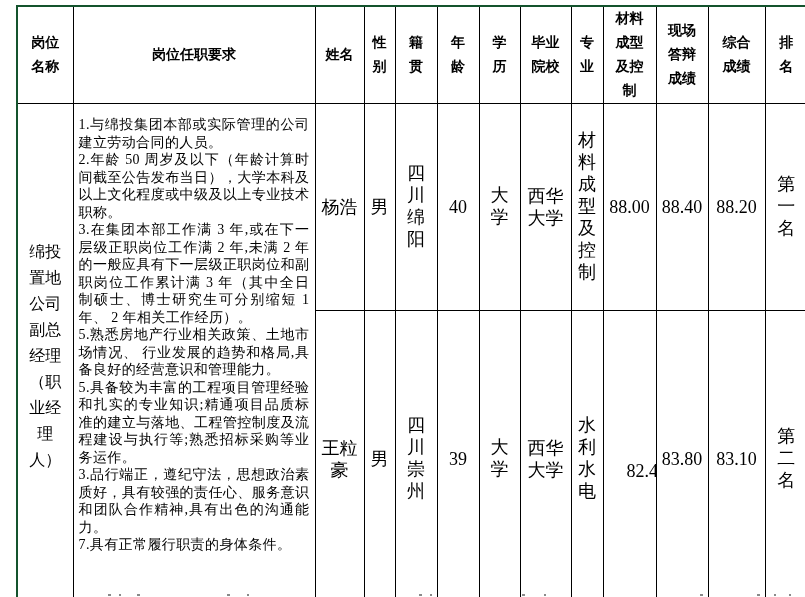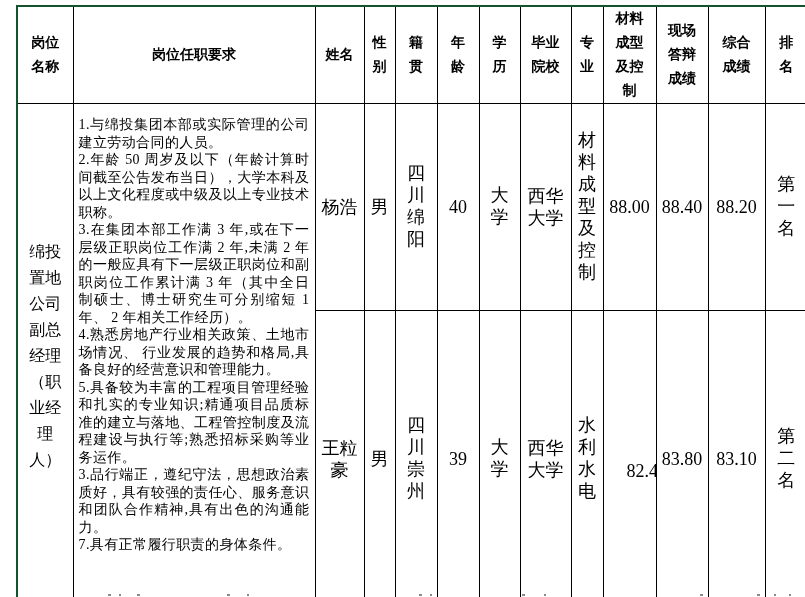--- a/index.html
+++ b/index.html
@@ -97,21 +97,21 @@
   </tr>
 
   <tr class="candidate-row-1">
     <td class="pos-cell" rowspan="2">
           <span class="w2">绵投置地公司副总经理（职业经理人）</span>
         </td>
     <td class="req-cell" rowspan="2">
       <div class="req-item">1.与绵投集团本部或实际管理的公司建立劳动合同的人员。</div>
       <div class="req-item">2.年龄 50 周岁及以下（年龄计算时间截至公告发布当日），大学本科及以上文化程度或中级及以上专业技术职称。</div>
       <div class="req-item">3.在集团本部工作满 3 年,或在下一层级正职岗位工作满 2 年,未满 2 年的一般应具有下一层级正职岗位和副职岗位工作累计满 3 年（其中全日制硕士、博士研究生可分别缩短 1 年、 2 年相关工作经历）。</div>
-      <div class="req-item">4.熟悉房地产行业相关政策、土地市场情况、 行业发展的趋势和格局,具备良好的经营意识和管理能力。</div>
+      <div class="req-item">5.熟悉房地产行业相关政策、土地市场情况、 行业发展的趋势和格局,具备良好的经营意识和管理能力。</div>
       <div class="req-item">5.具备较为丰富的工程项目管理经验和扎实的专业知识;精通项目品质标准的建立与落地、工程管控制度及流程建设与执行等;熟悉招标采购等业务运作。</div>
       <div class="req-item">3.品行端正，遵纪守法，思想政治素质好，具有较强的责任心、服务意识和团队合作精神,具有出色的沟通能力。</div>
       <div class="req-item">7.具有正常履行职责的身体条件。</div>
     </td>
     <td>
           <span class="w2">杨浩</span>
         </td>
     <td>男</td>
     <td>
           <span class="w1">四川绵阳</span>

